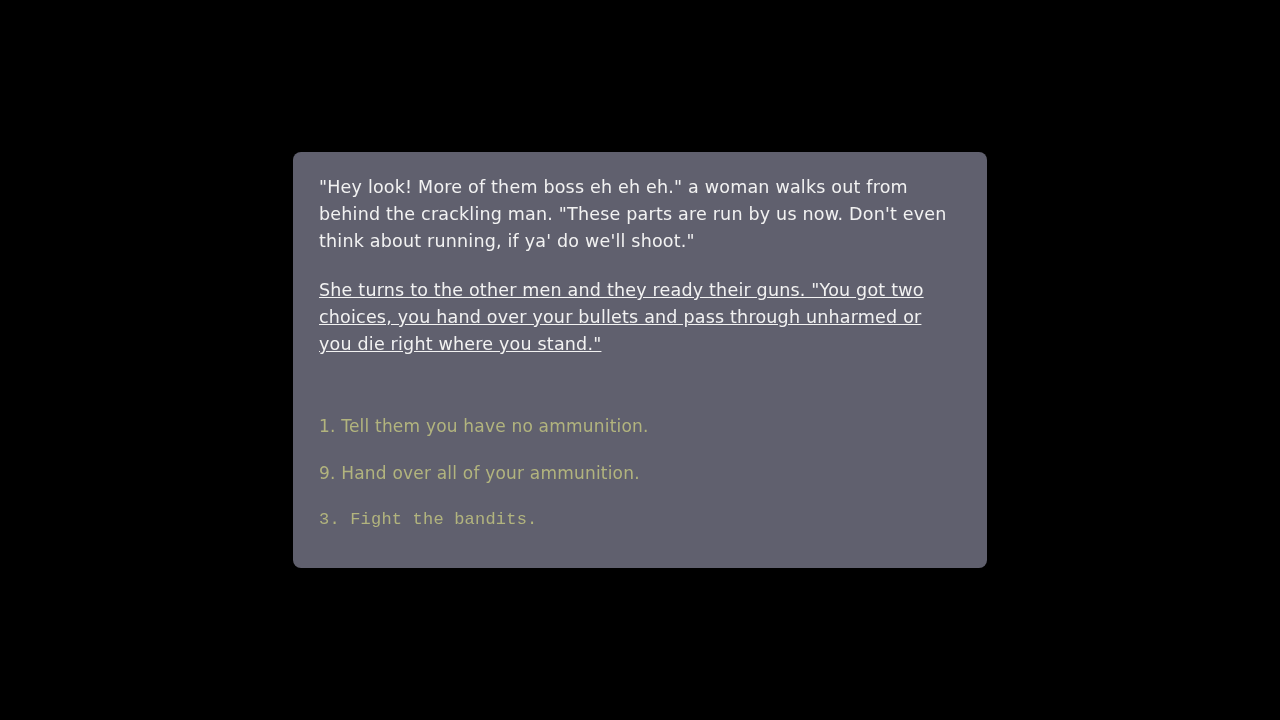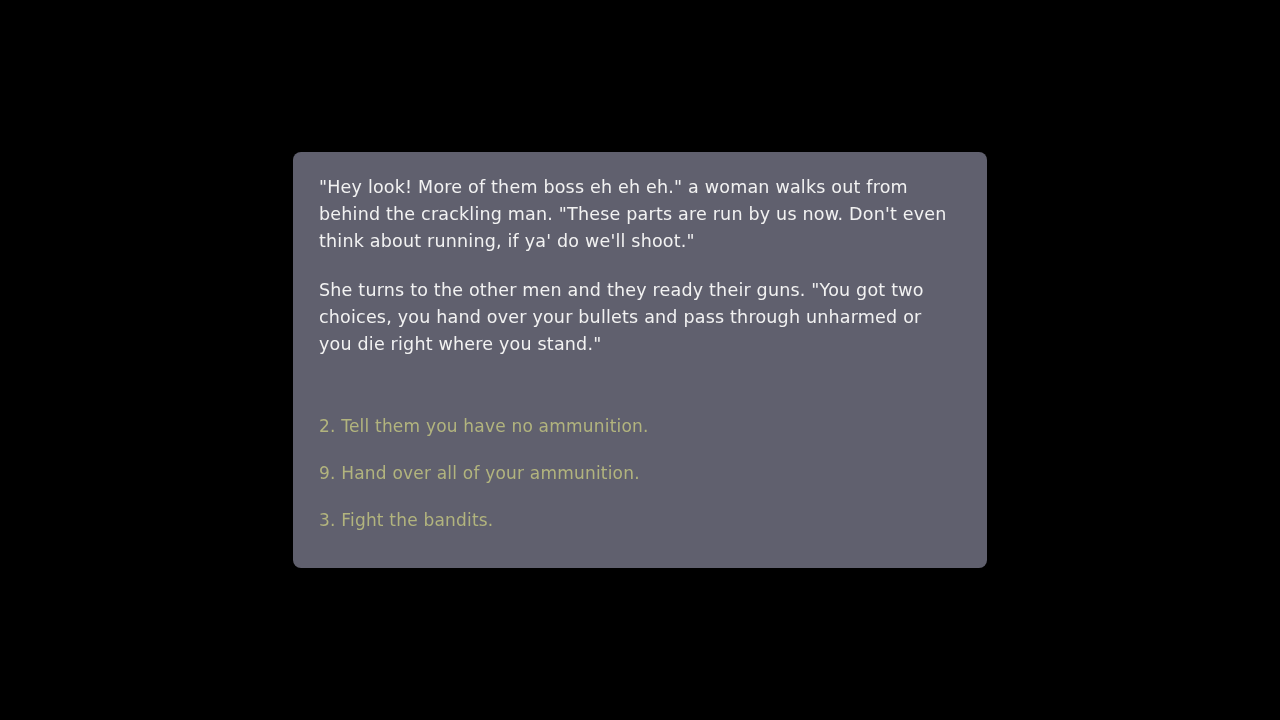--- a/index.html
+++ b/index.html
@@ -33,52 +33,54 @@
   .narration {
     color: #f2f2f2;
     font-size: 17.5px;
     line-height: 27px;
     letter-spacing: 0.2px;
     margin: 0 0 22px 0;
     max-width: 640px;
   }
   .narration:last-of-type {
     margin-bottom: 5px;
+    text-decoration: underline;
   }
   #choices {
     position: absolute;
     left: 26px;
     top: 262px;
     right: 26px;
   }
   .choice {
     color: #b2b47e;
     font-size: 17px;
     line-height: 24px;
     letter-spacing: 0.2px;
     margin-bottom: 23px;
     cursor: pointer;
     display: block;
     width: fit-content;
   }
   .choice:last-child {
     margin-bottom: 12px;
+    font-family: Liberation Mono, monospace;
   }
 </style>
 </head>
 <body>
 
 <div id="screen">
 
   <div id="dialog-panel">
 
     <p class="narration">"Hey look! More of them boss eh eh eh." a woman walks out from behind the crackling man. "These parts are run by us now. Don't even think about running, if ya' do we'll shoot."</p>
     <p class="narration">She turns to the other men and they ready their guns. "You got two choices, you hand over your bullets and pass through unharmed or you die right where you stand."</p>
 
     <div id="choices">
-      <span class="choice">2. Tell them you have no ammunition.</span>
+      <span class="choice">1. Tell them you have no ammunition.</span>
       <span class="choice">9. Hand over all of your ammunition.</span>
       <span class="choice">3. Fight the bandits.</span>
     </div>
 
   </div>
 
 </div>
 
 </body></html>

